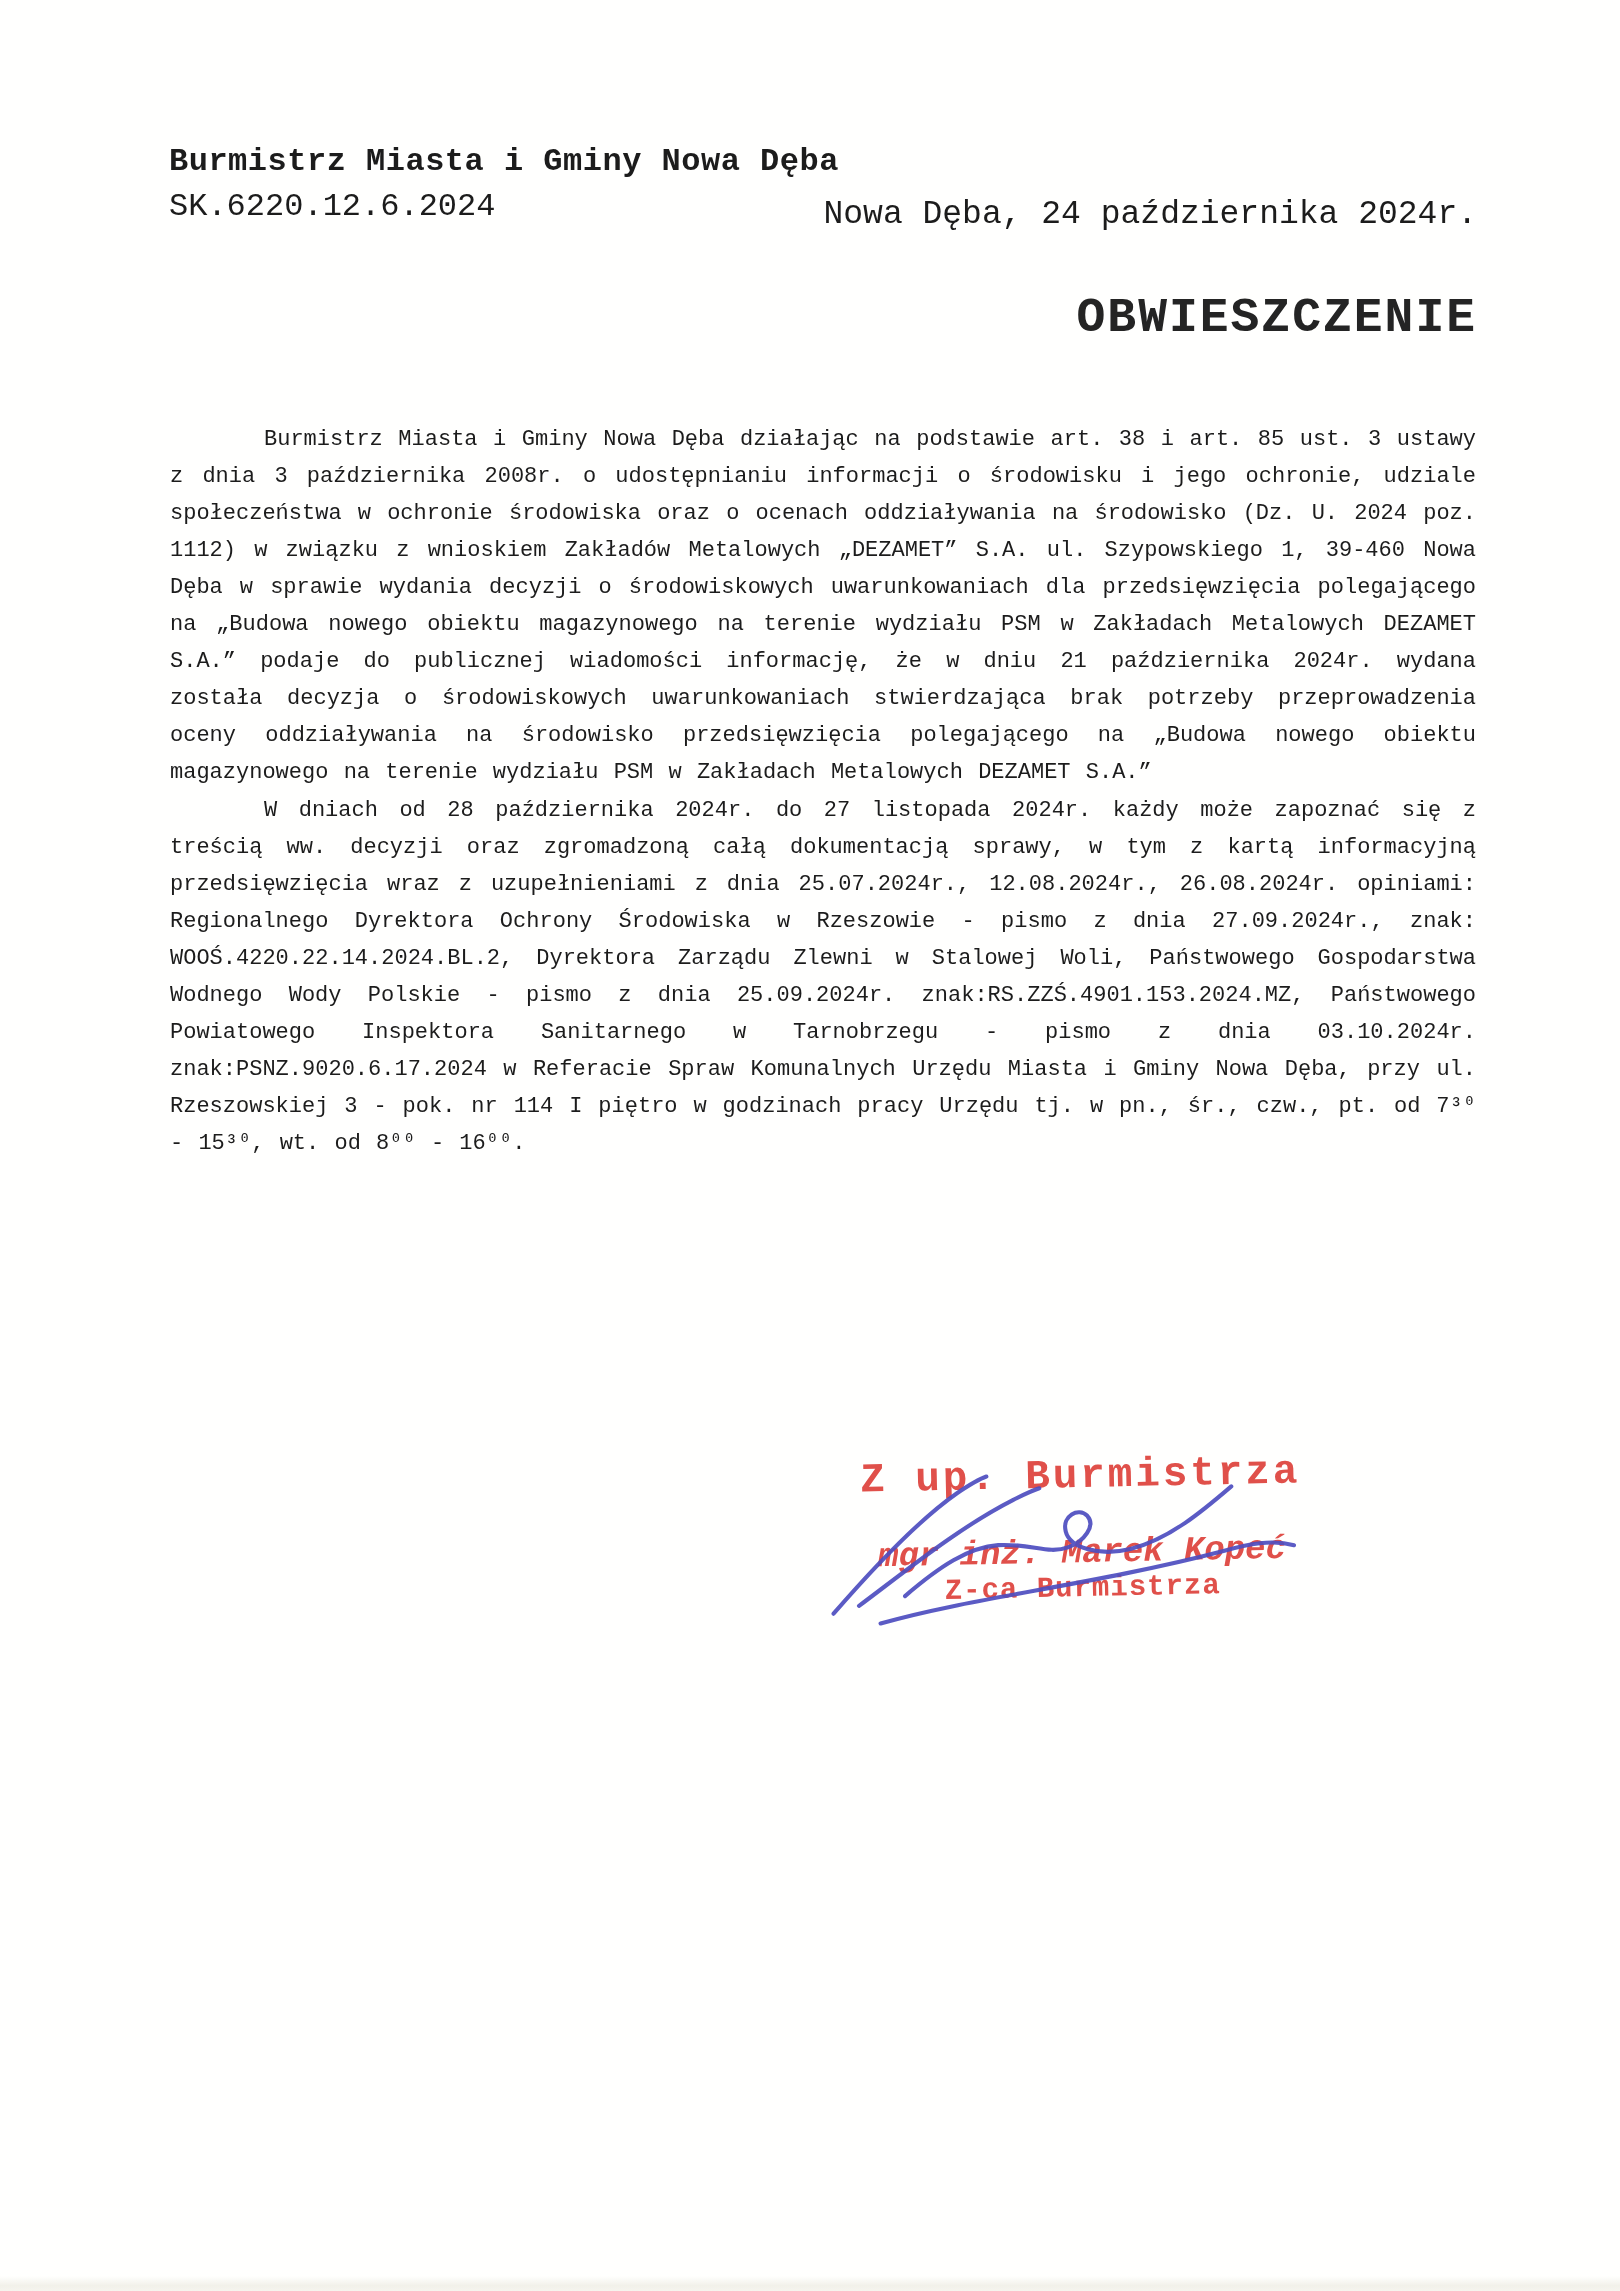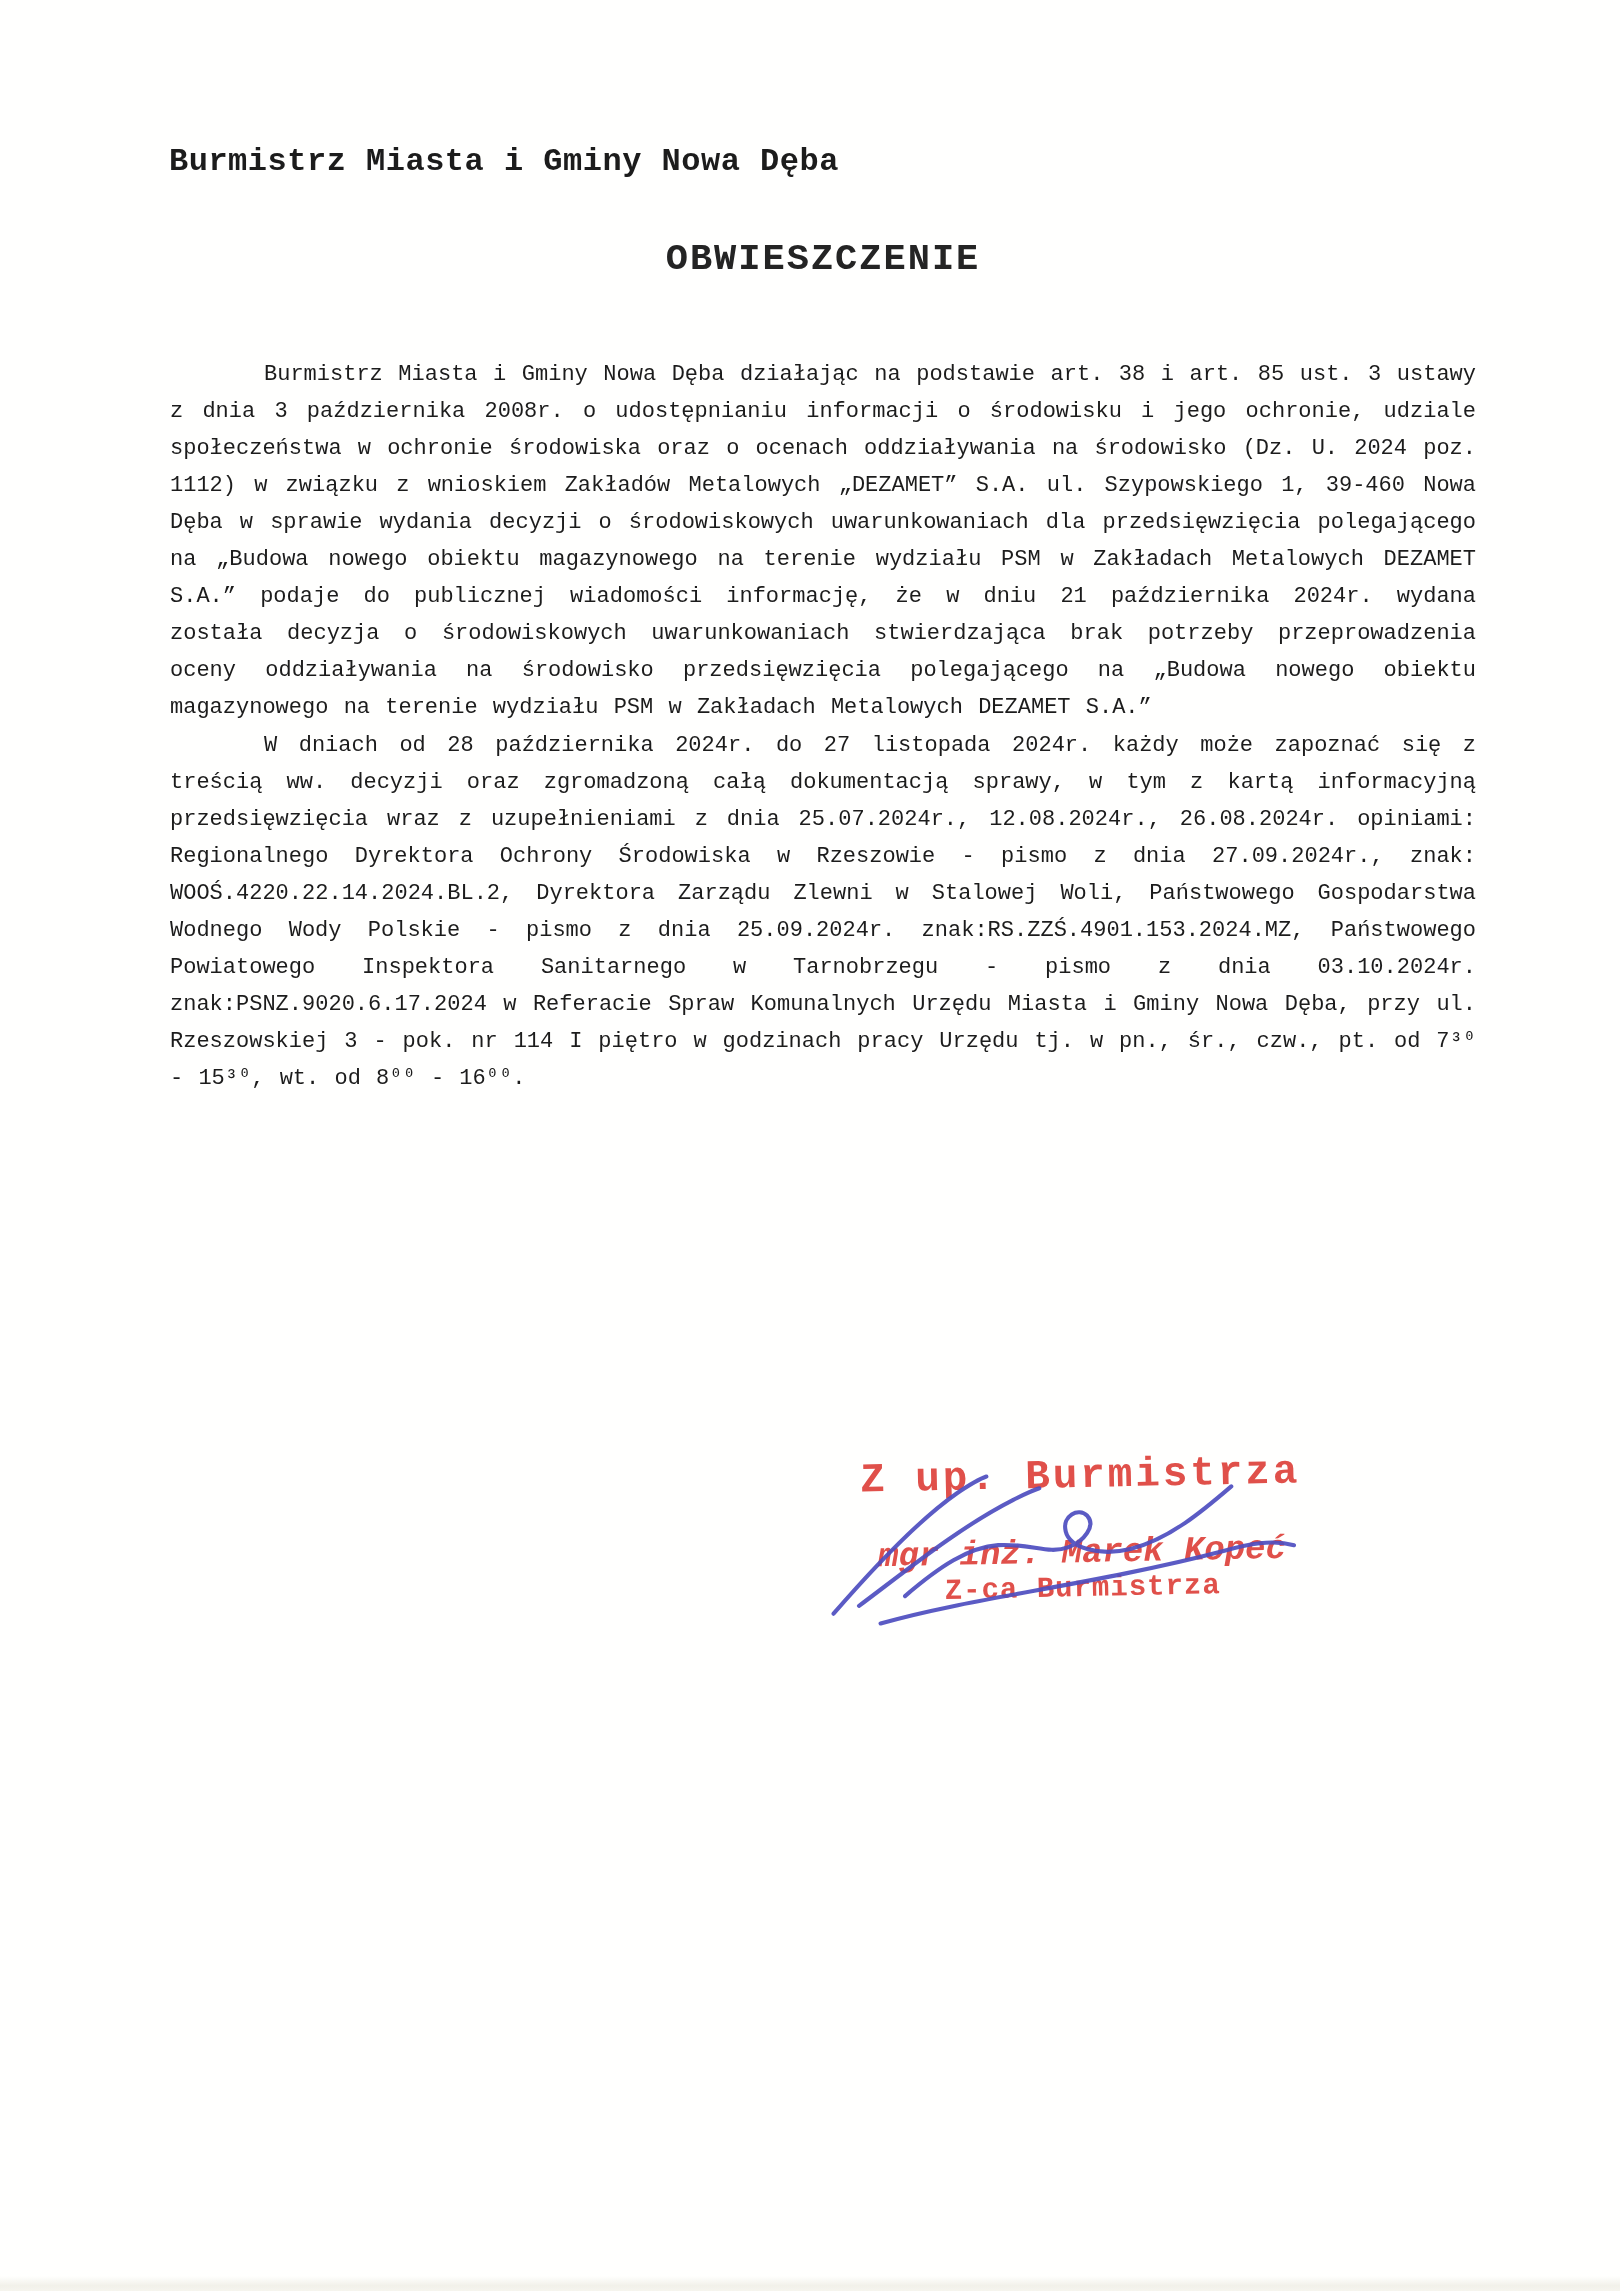--- a/index.html
+++ b/index.html
@@ -27,23 +27,23 @@
   }
   .ref-row {
     display: flex;
     justify-content: space-between;
     align-items: flex-start;
     margin-top: 5.9px;
   }
   .case-number { font-size: 32px; line-height: 39px; }
   .place-date  { font-size: 33px; line-height: 39px; margin-top: 7.8px; }
   .doc-title {
-    text-align: center;
+    text-align: right;
     font-weight: bold;
-    font-size: 37px;
+    font-size: 48px;
     letter-spacing: 2px;
     margin: 57px 0 0 0;
     color: #242424;
   }
   .body-text { margin-top: 76px; }
   .body-text p {
     margin: 1px;
     font-size: 22px;
     line-height: 37px;
     text-align: justify;
@@ -99,20 +99,24 @@
 </style>
 </head>
 <body>
 
 <div class="page">
 
   <div class="content">
 
     <div class="doc-header">
       <div class="issuer">Burmistrz Miasta i Gminy Nowa Dęba</div>
+      <div class="ref-row">
+        <span class="case-number">SK.6220.12.6.2024</span>
+        <span class="place-date">Nowa Dęba, 24 października 2024r.</span>
+      </div>
     </div>
 
     <h1 class="doc-title">OBWIESZCZENIE</h1>
 
     <div class="body-text">
       <p>Burmistrz Miasta i Gminy Nowa Dęba działając na podstawie art. 38 i art. 85 ust. 3 ustawy z dnia 3 października 2008r. o udostępnianiu informacji o środowisku i jego ochronie, udziale społeczeństwa w ochronie środowiska oraz o ocenach oddziaływania na środowisko (Dz. U. 2024 poz. 1112) w związku z wnioskiem Zakładów Metalowych „DEZAMET” S.A. ul. Szypowskiego 1, 39-460 Nowa Dęba w sprawie wydania decyzji o środowiskowych uwarunkowaniach dla przedsięwzięcia polegającego na „Budowa nowego obiektu magazynowego na terenie wydziału PSM w Zakładach Metalowych DEZAMET S.A.” podaje do publicznej wiadomości informację, że w dniu 21 października 2024r. wydana została decyzja o środowiskowych uwarunkowaniach stwierdzająca brak potrzeby przeprowadzenia oceny oddziaływania na środowisko  przedsięwzięcia polegającego na „Budowa nowego obiektu magazynowego na terenie wydziału PSM w Zakładach Metalowych DEZAMET S.A.”</p>
       <p>W dniach od 28 października 2024r. do 27 listopada 2024r. każdy może zapoznać się z treścią ww. decyzji oraz zgromadzoną całą dokumentacją sprawy, w tym z kartą informacyjną przedsięwzięcia wraz z uzupełnieniami z dnia 25.07.2024r., 12.08.2024r., 26.08.2024r.  opiniami: Regionalnego Dyrektora Ochrony Środowiska w Rzeszowie - pismo z dnia 27.09.2024r., znak: WOOŚ.4220.22.14.2024.BL.2, Dyrektora Zarządu Zlewni w Stalowej Woli, Państwowego Gospodarstwa Wodnego Wody Polskie - pismo z dnia 25.09.2024r. znak:RS.ZZŚ.4901.153.2024.MZ, Państwowego Powiatowego Inspektora Sanitarnego w Tarnobrzegu  - pismo z dnia 03.10.2024r. znak:PSNZ.9020.6.17.2024 w Referacie Spraw Komunalnych Urzędu Miasta i Gminy Nowa Dęba, przy ul. Rzeszowskiej 3 - pok. nr 114 I piętro w godzinach pracy Urzędu tj. w pn., śr., czw., pt. od 7³⁰ - 15³⁰, wt. od 8⁰⁰ - 16⁰⁰.</p>
     </div>
 
   </div>

